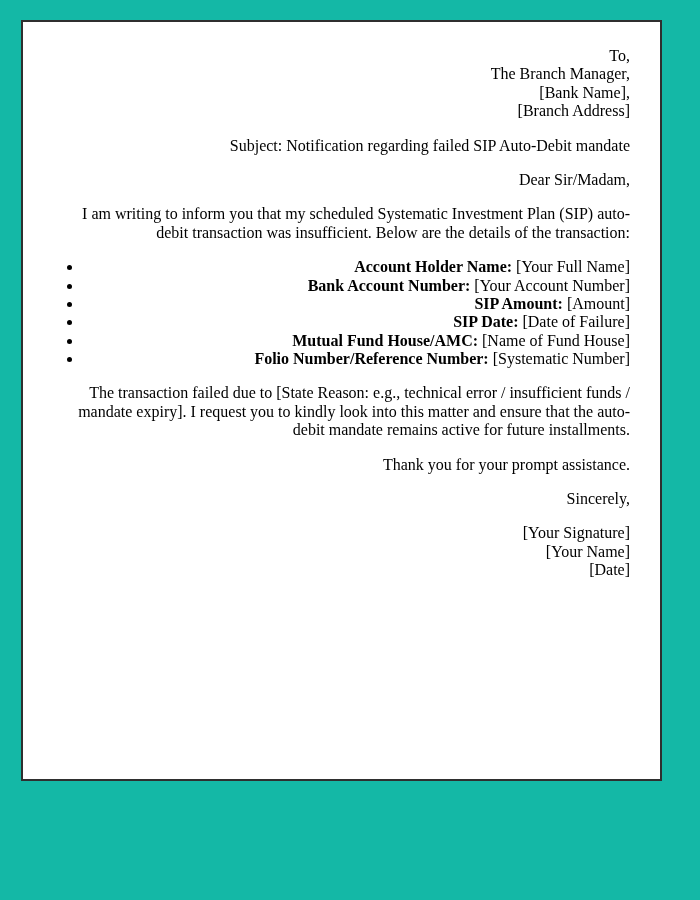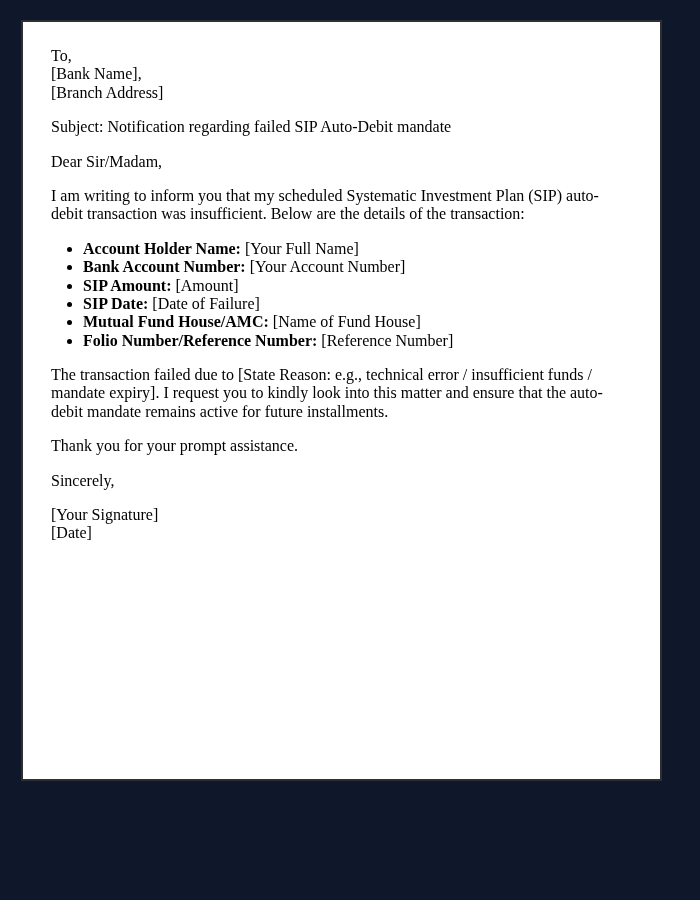--- a/index.html
+++ b/index.html
@@ -4,22 +4,23 @@
 <style>
   html, body {
     margin: 0;
     padding: 0;
     background: #ffffff;
   }
   .page {
     position: relative;
     width: 700px;
     height: 900px;
-    background: #0f172a;
+    background: #14b8a6;
     overflow: hidden;
+    text-align: right;
   }
   .letter {
     position: absolute;
     left: 21px;
     top: 20px;
     width: 641px;
     height: 761px;
     box-sizing: border-box;
     border: 2px solid #2f2f2f;
     padding: 25px 30px 0 28px;
@@ -52,20 +53,21 @@
   }
 </style>
 </head>
 <body>
 
 <div class="page">
   <div class="letter">
 
     <div class="block">
       <div>To,</div>
+      <div>The Branch Manager,</div>
       <div>[Bank Name],</div>
       <div>[Branch Address]</div>
     </div>
 
     <div class="block subject">Subject: Notification regarding failed SIP Auto-Debit mandate</div>
 
     <div class="block">Dear Sir/Madam,</div>
 
     <div class="block">I am writing to inform you that my scheduled Systematic Investment Plan (SIP) auto-debit transaction was insufficient. Below are the details of the transaction:</div>
 
@@ -85,30 +87,31 @@
       <li>
         <strong>SIP Date:</strong>
         <span>[Date of Failure]</span>
       </li>
       <li>
         <strong>Mutual Fund House/AMC:</strong>
         <span>[Name of Fund House]</span>
       </li>
       <li>
         <strong>Folio Number/Reference Number:</strong>
-        <span>[Reference Number]</span>
+        <span>[Systematic Number]</span>
       </li>
     </ul>
 
     <div class="block">The transaction failed due to [State Reason: e.g., technical error / insufficient funds / mandate expiry]. I request you to kindly look into this matter and ensure that the auto-debit mandate remains active for future installments.</div>
 
 
     <div class="block">Thank you for your prompt assistance.</div>
 
     <div class="block">Sincerely,</div>
 
     <div class="block">
       <div>[Your Signature]</div>
+      <div>[Your Name]</div>
       <div>[Date]</div>
     </div>
 
   </div>
 </div>
 
 </body></html>

